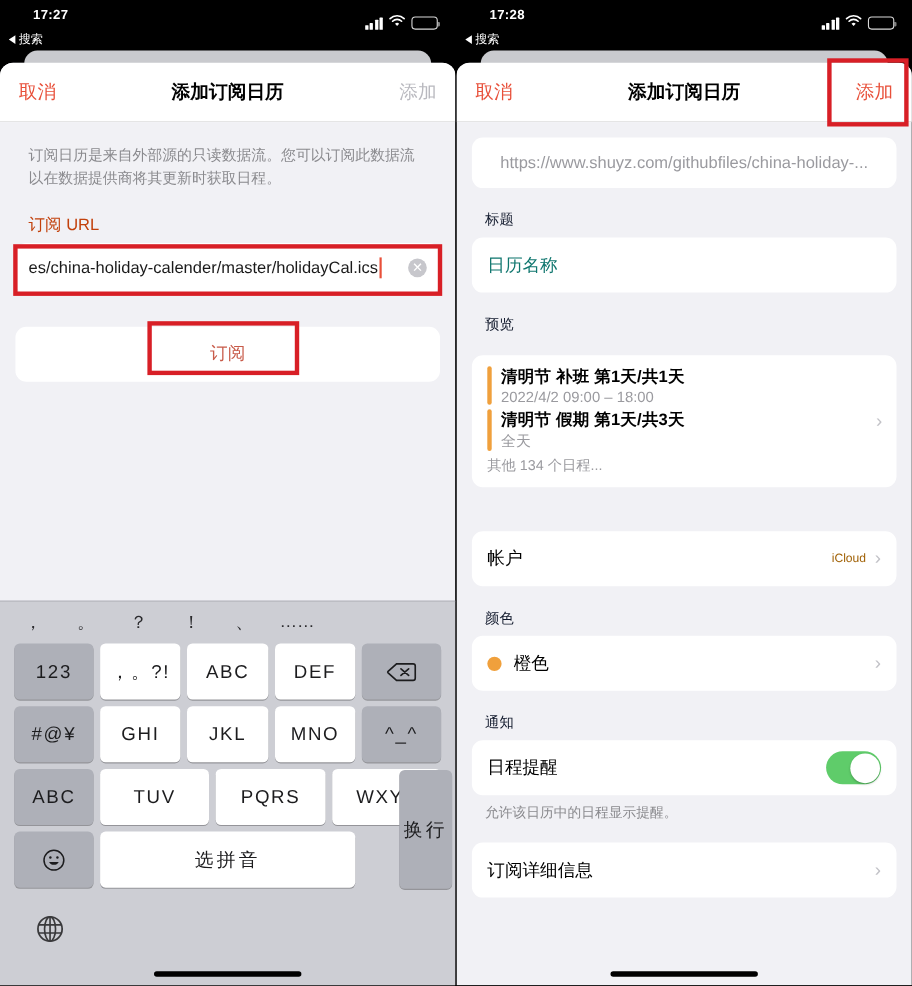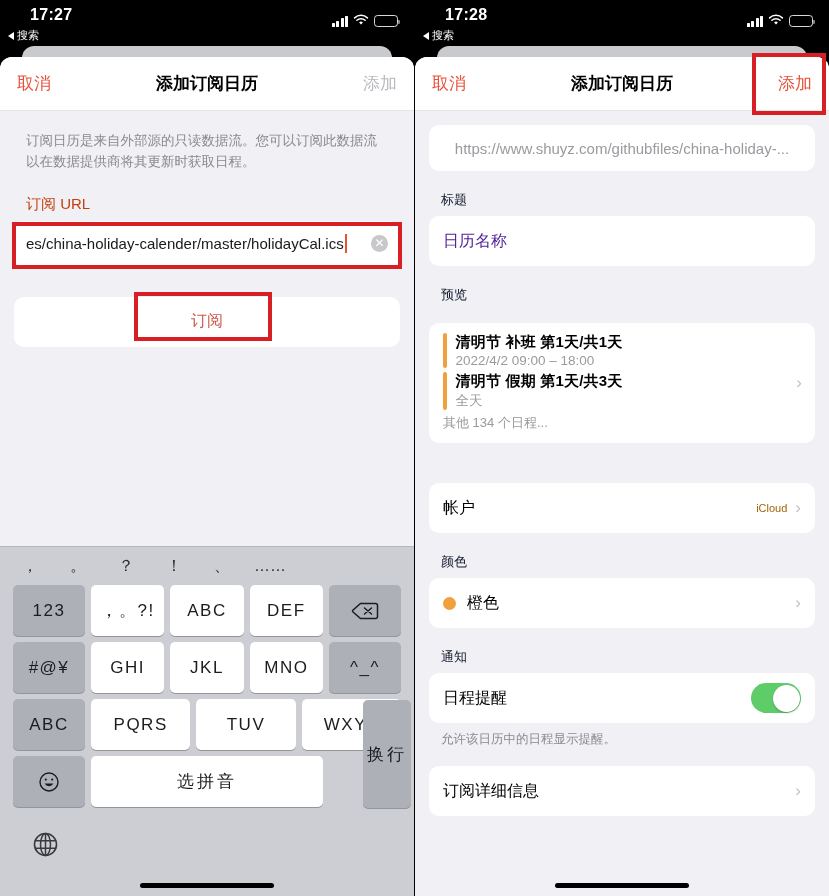--- a/index.html
+++ b/index.html
@@ -19,21 +19,21 @@
   }
   .phone.right { margin-left: 1px; }
 
   
   .statusbar {
     position: absolute; top: 0; left: 0; right: 0; height: 44px;
     color: #fff; z-index: 40;
   }
   .sb-time {
     position: absolute; left: 30px; top: 6px;
-    font-size: 16px; font-weight: bold; letter-spacing: .3px;
+    font-size: 12px; font-weight: bold; letter-spacing: .3px;
   }
   .sb-back {
     position: absolute; left: 8px; top: 28px;
     font-size: 11px; color: #fff; display: flex; align-items: center; gap: 3px;
   }
   .sb-back .tri {
     width: 0; height: 0;
     border-top: 4px solid transparent;
     border-bottom: 4px solid transparent;
     border-right: 6px solid #fff;
@@ -290,22 +290,22 @@
         <div class="krow">
           <div class="key fn w1">#@¥</div>
           <div class="key">GHI</div>
           <div class="key">JKL</div>
           <div class="key">MNO</div>
           <div class="key fn w2">^_^</div>
         </div>
 
         <div class="krow">
           <div class="key fn w1">ABC</div>
+          <div class="key">TUV</div>
           <div class="key">PQRS</div>
-          <div class="key">TUV</div>
           <div class="key">WXYZ</div>
           <div class="key fn w2 cjk" style="position:absolute; right:3px; top:153px; width:48px; height:108px;">换行</div>
         </div>
 
         <div class="krow last" style="padding-right:78px;">
           <div class="key fn w1">
             <svg width="22" height="22" viewBox="0 0 22 22">
                 <circle cx="11" cy="11" r="9" fill="none" stroke="#1c1c1e" stroke-width="1.4"></circle>
                 <circle cx="7.8" cy="8.6" r="1.1" fill="#1c1c1e"></circle>
                 <circle cx="14.2" cy="8.6" r="1.1" fill="#1c1c1e"></circle>
@@ -363,21 +363,21 @@
         <div class="nav-btn">添加</div>
       </div>
 
       <div class="sheet-body">
 
         <div class="scroll-url">https://www.shuyz.com/githubfiles/china-holiday-...</div>
 
         <div class="sec-label">标题</div>
         <div class="card">
           <div class="cell">
-            <span style="color:#4c1d95;">日历名称</span>
+            <span style="color:#0f766e;">日历名称</span>
           </div>
         </div>
 
         <div class="sec-label">预览</div>
         <div class="preview-card">
           <div class="ev">
             <div class="bar"></div>
             <div class="txt">
               <div class="t1">清明节 补班 第1天/共1天</div>
               <div class="t2">2022/4/2 09:00 – 18:00</div>

